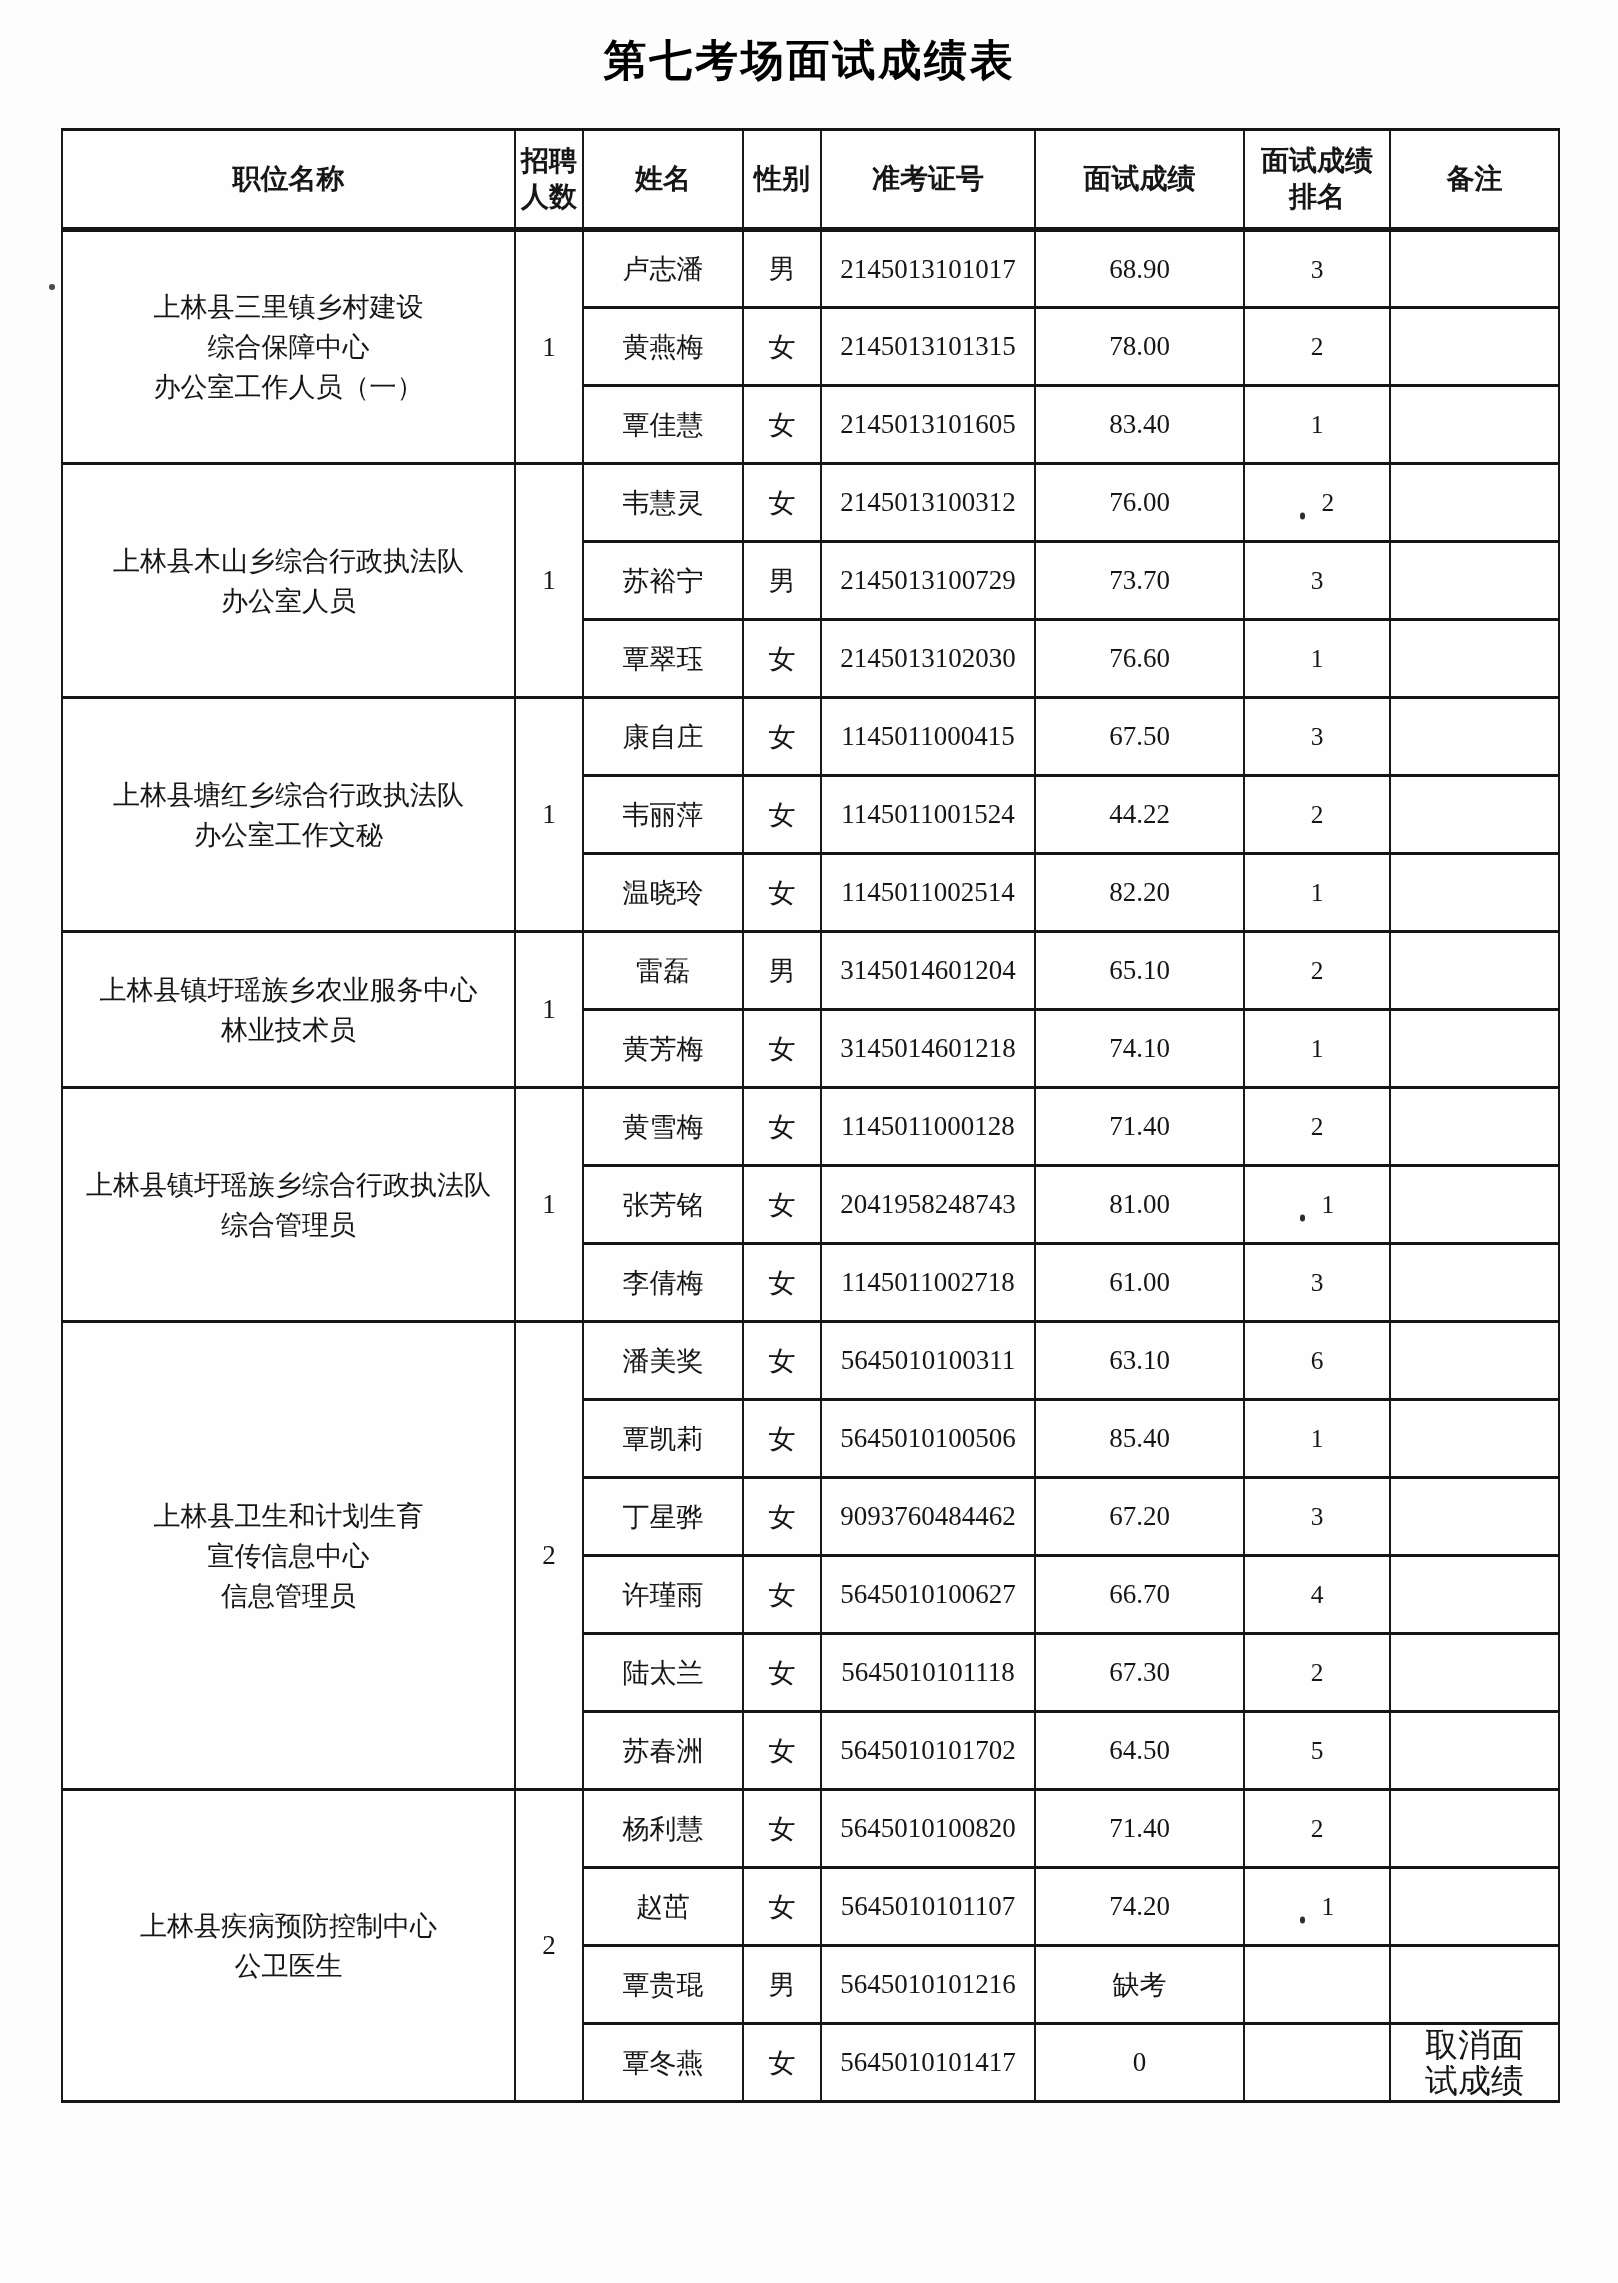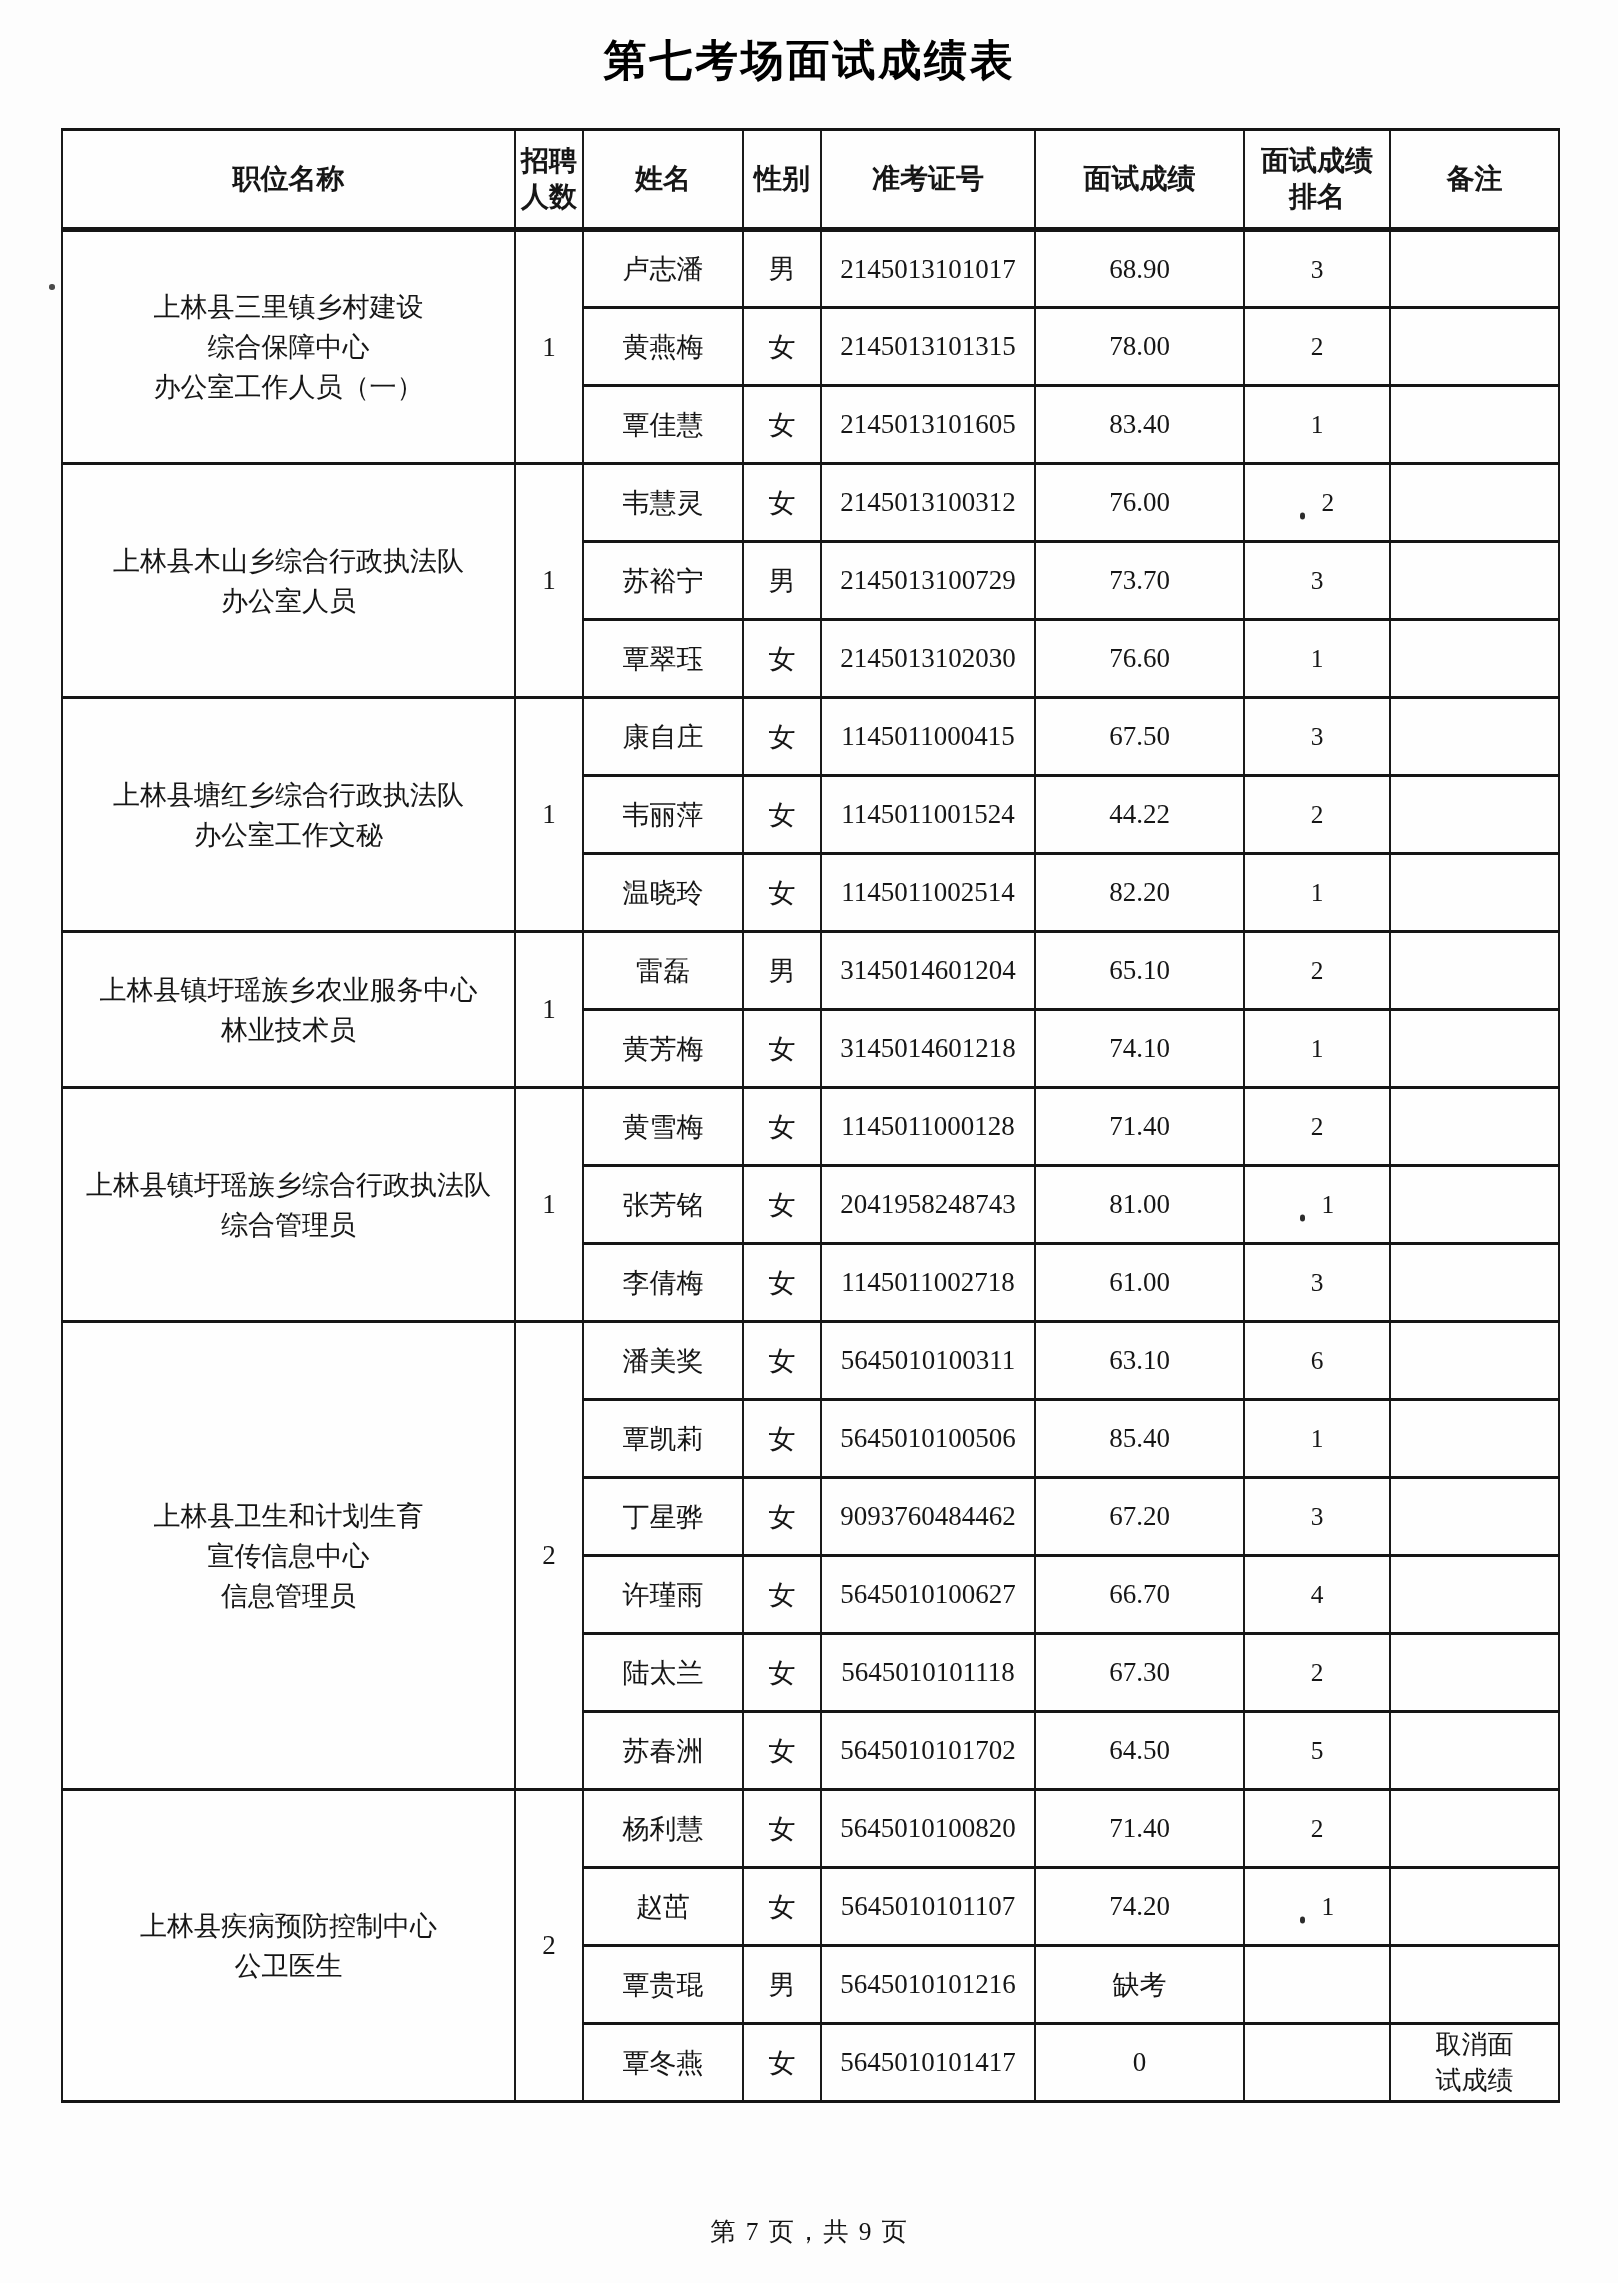--- a/index.html
+++ b/index.html
@@ -53,21 +53,21 @@
     font-size: 28px;
     font-weight: bold;
     border-bottom-width: 5.6px;
     line-height: 36px;
   }
   .score-table tbody tr { height: 78px; }
   .score-table tbody td { font-size: 27px; }
   td.pos { font-size: 27px; }
   .pos-line { line-height: 40px; }
   td.num, span.num { font-size: 25.4px; letter-spacing: 0px; }
-  .remark-line { line-height: 36px; font-size: 26px; }
+  .remark-line { line-height: 36px; font-size: 33px; }
   .rank-speck {
     display: inline-block;
     width: 5.6px;
     height: 6.6px;
     background: #2c2c2c;
     border-radius: 50%;
     margin-right: 16px;
     transform: translateY(8.5px);
   }
   .page-speck {
@@ -369,15 +369,14 @@
             <div class="remark-line">取消面</div>
             <div class="remark-line">试成绩</div>
           </td>
         </tr>
       </tbody>
   </table>
 
   <div class="page-speck speck-1"></div>
   <div class="page-speck speck-2"></div>
 
-  <div class="footer">第 7 页，共 9 页</div>
 </div>
 
 
 </body></html>

